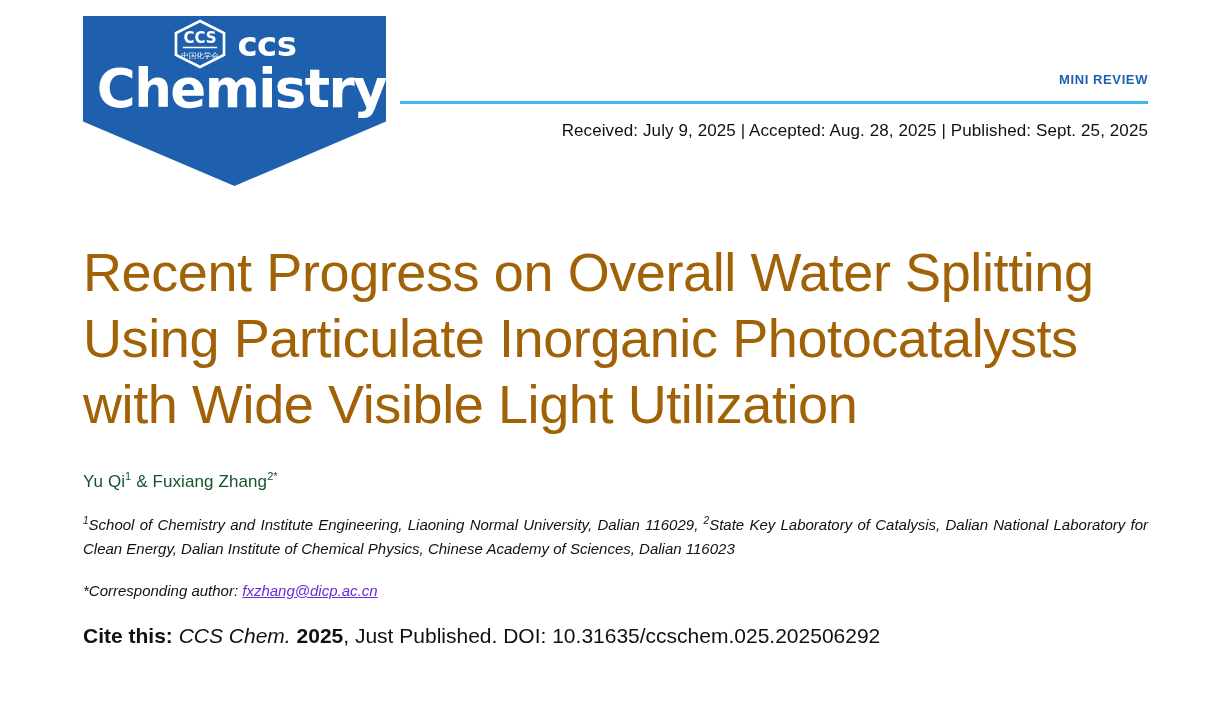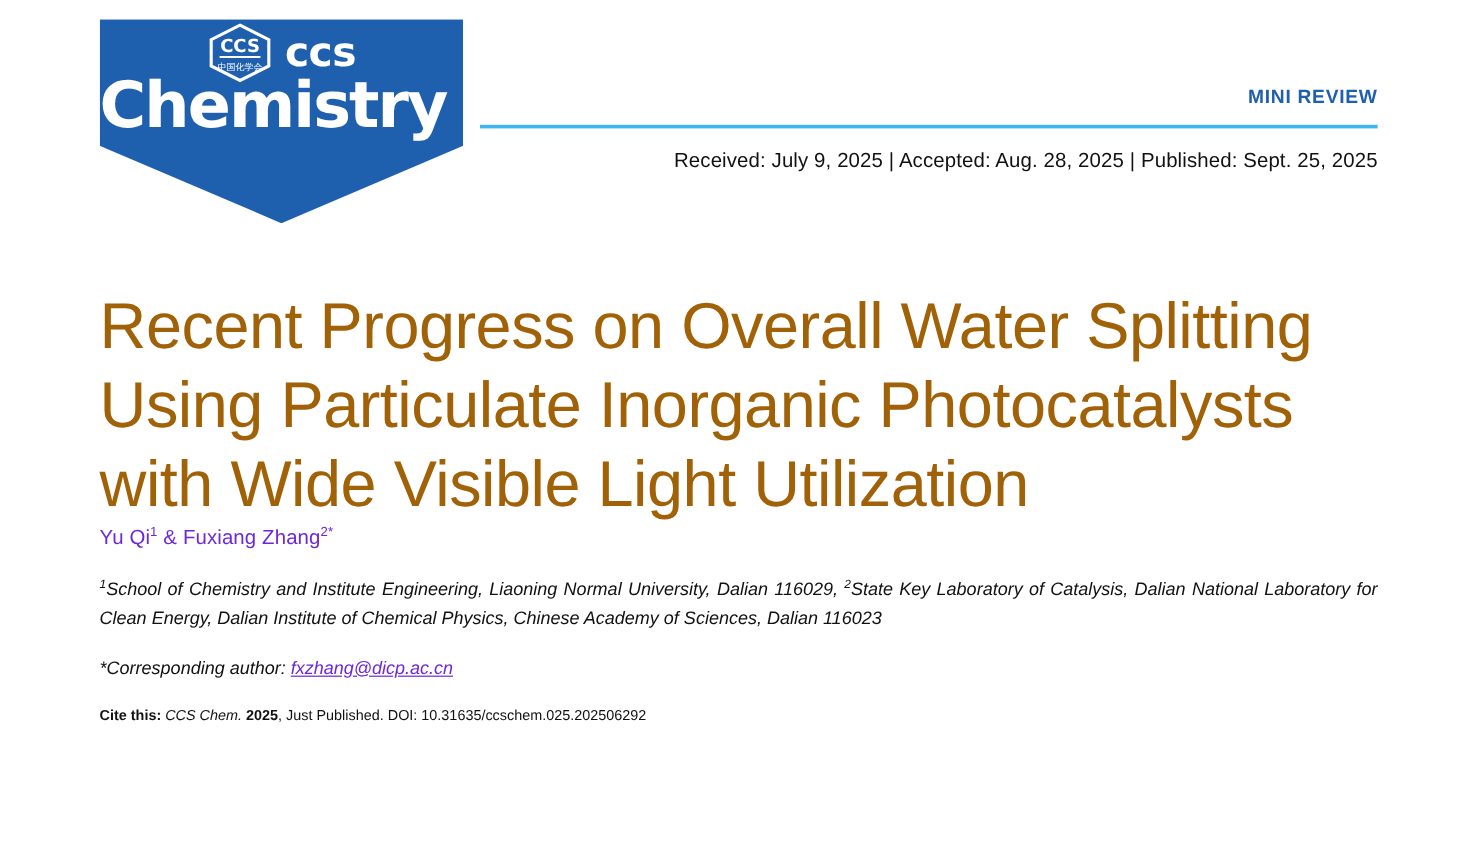--- a/index.html
+++ b/index.html
@@ -72,41 +72,41 @@
     line-height: 1;
     margin-left: 9px;
     font-family: "DejaVu Sans", sans-serif;
   }
 
   .brand-chemistry {
     position: absolute;
     left: 0;
     top: 45px;
     width: 303px;
-    text-align: left;
+    text-align: right;
     color: #ffffff;
     font-size: 53px;
     font-weight: 700;
     letter-spacing: -1.6px;
     line-height: 1.05;
     font-family: "DejaVu Sans", sans-serif;
   }
 
   
   .header-right {
     position: absolute;
     left: 400px;
     top: 56px;
     width: 748px;
   }
 
   .kicker {
     text-align: right;
     color: #1f60ae;
-    font-size: 16px;
+    font-size: 13px;
     font-weight: 700;
     letter-spacing: 0.6px;
     line-height: 1.2;
   }
 
   .rule {
     margin-top: 13px;
     height: 3px;
     width: 100%;
     background: #3fb7ee;
@@ -132,22 +132,23 @@
     color: #a16207;
     font-size: 54px;
     font-weight: 400;
     line-height: 1.22;
     letter-spacing: -0.4px;
     margin: 0;
     font-family: "Liberation Sans", sans-serif;
   }
 
   .authors {
+    margin-top: 32px;
     font-size: 17px;
-    color: #6d28d9;
+    color: #14532d;
     letter-spacing: 0.1px;
   }
   .authors sup { font-size: 11px; }
 
   .affiliations {
     margin-top: 22px;
     font-size: 15px;
     font-style: italic;
     line-height: 1.55;
     text-align: justify;
@@ -161,21 +162,21 @@
     font-style: italic;
     color: #111111;
   }
   .corresponding .email {
     color: #6d28d9;
     font-style: italic;
   }
 
   .citation {
     margin-top: 22px;
-    font-size: 12px;
+    font-size: 21px;
     color: #111111;
     line-height: 1.4;
   }
   .citation .lead { font-weight: 700; }
   .citation .journal { font-style: italic; }
   .citation .year { font-weight: 700; }
 </style>
 </head>
 <body>
 

